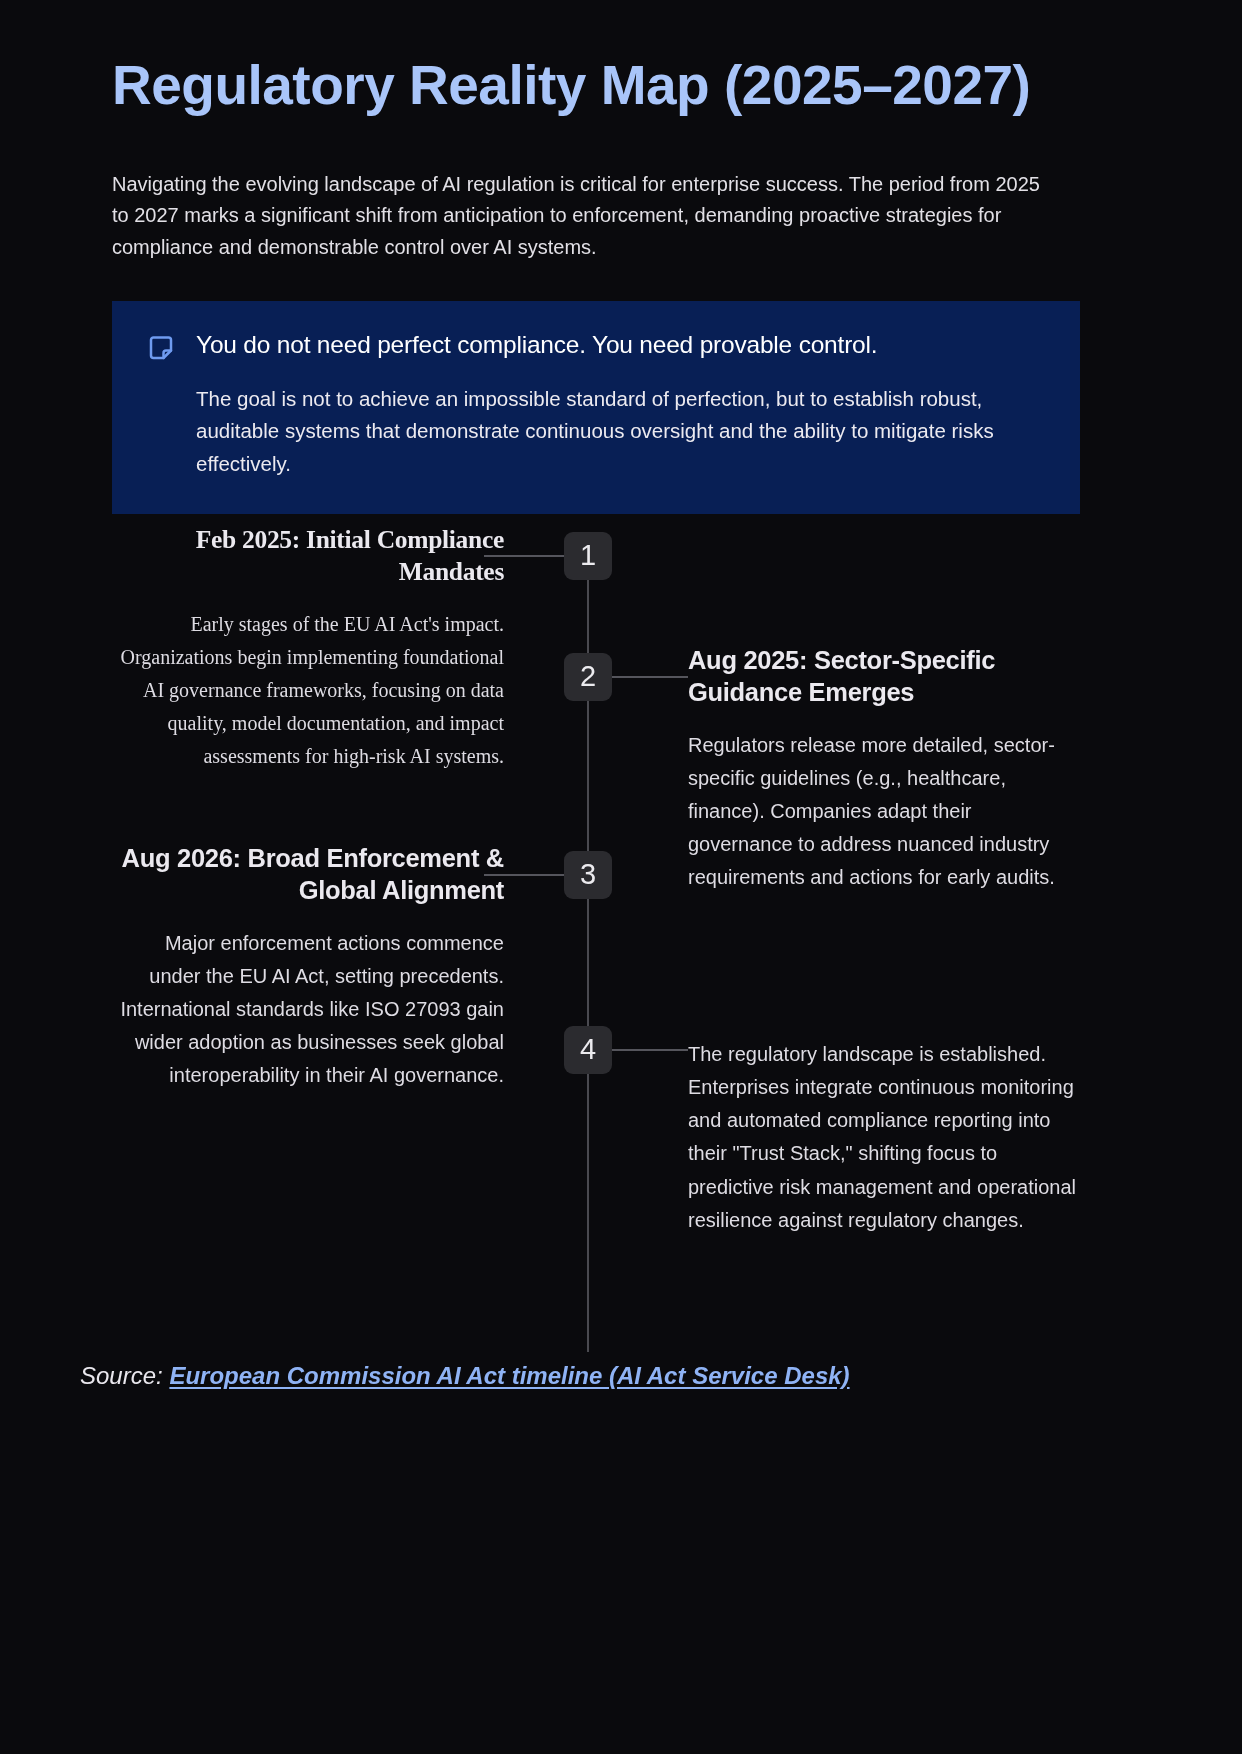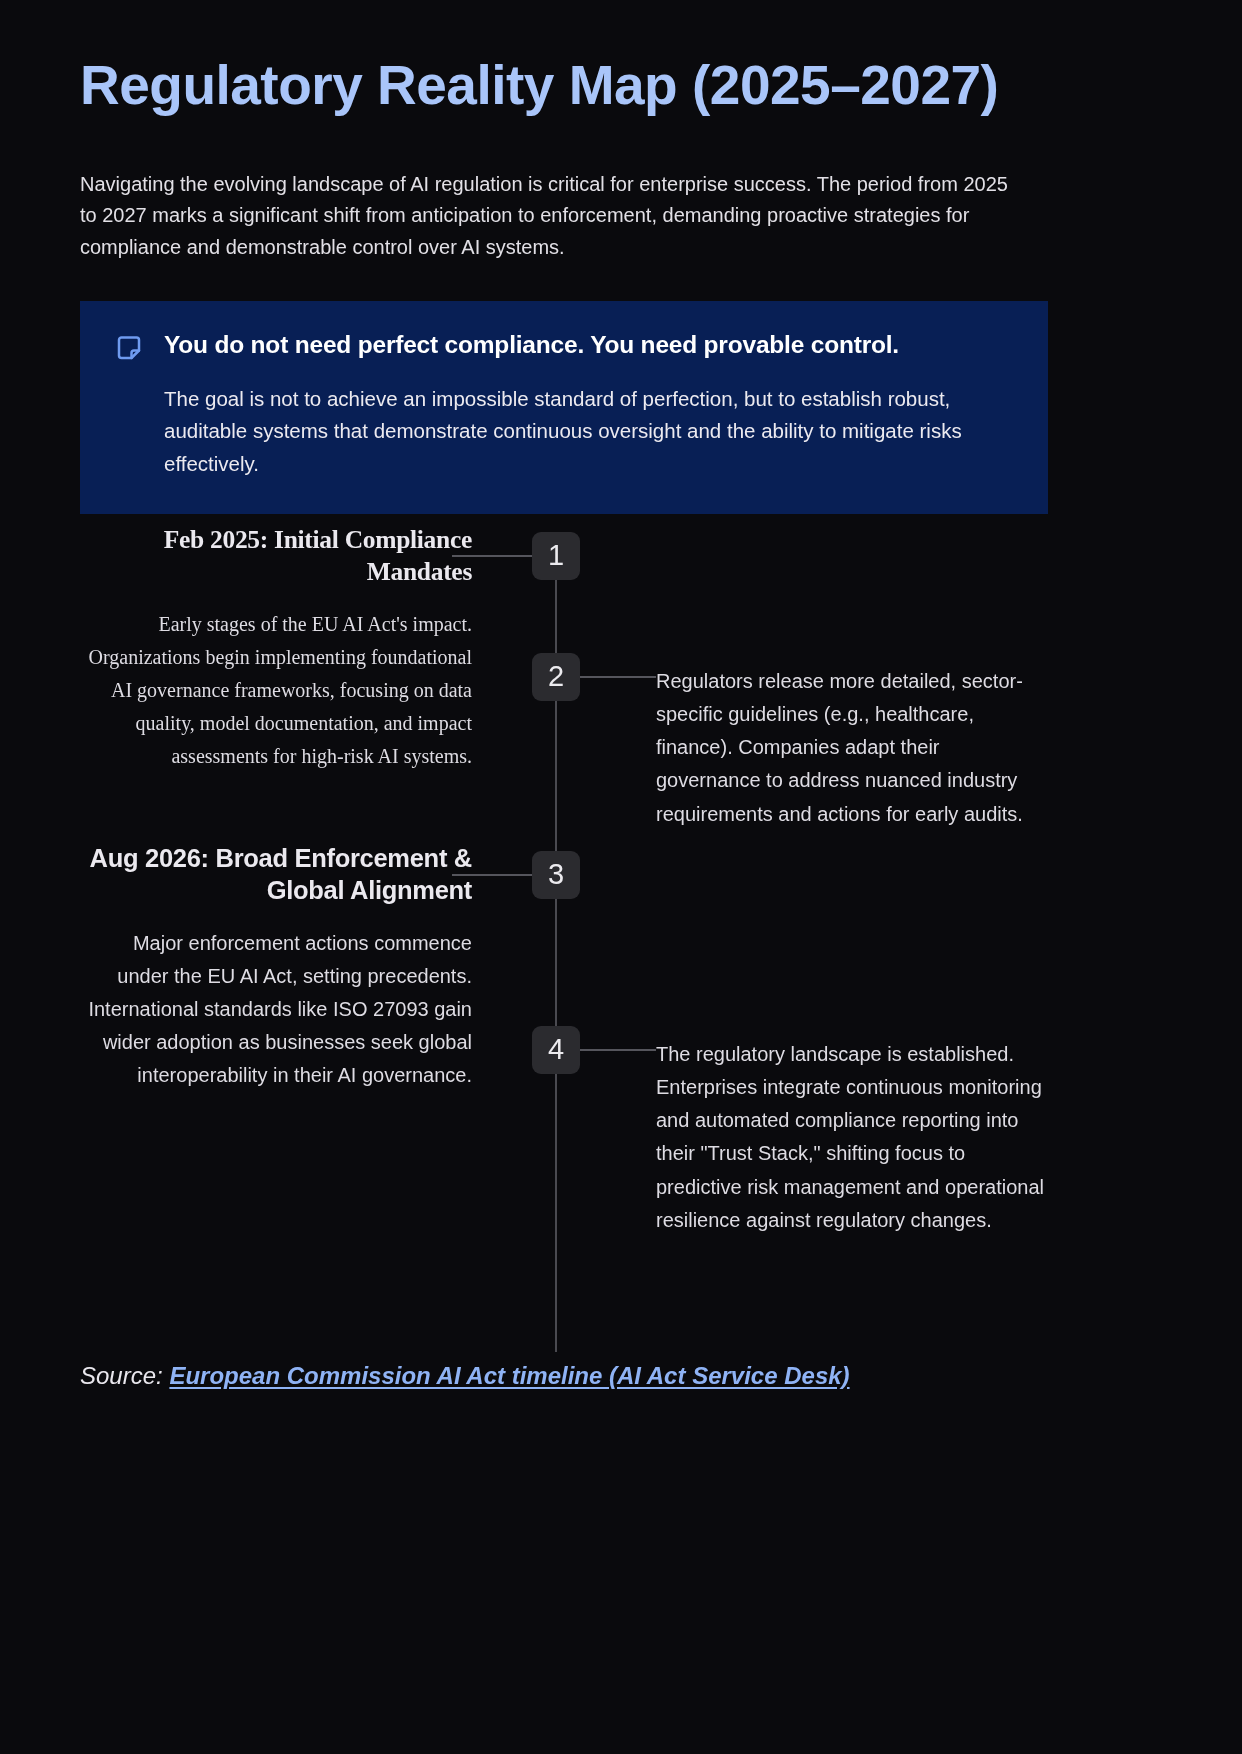--- a/index.html
+++ b/index.html
@@ -10,21 +10,21 @@
     background: #0a0a0d;
     font-family: "Liberation Sans", sans-serif;
     -webkit-font-smoothing: antialiased;
   }
 
   .page {
     position: relative;
     width: 1242px;
     height: 1754px;
     background: #0a0a0d;
-    padding: 0 80px;
+    padding: 0 112px;
     overflow: hidden;
   }
 
   
   .title {
     color: #a9c5f9;
     font-size: 55px;
     font-weight: 700;
     letter-spacing: -0.5px;
     line-height: 1.1;
@@ -56,21 +56,21 @@
   .callout-icon {
     flex: 0 0 auto;
     width: 30px;
     height: 30px;
     margin-top: 4px;
   }
   .callout-icon svg { display: block; }
   .callout-title {
     color: #ffffff;
     font-size: 24.5px;
-    font-weight: 700;
+    font-weight: 400;
     line-height: 1.3;
     letter-spacing: -0.2px;
   }
   .callout-body {
     color: #eceaf0;
     font-size: 20.5px;
     line-height: 1.57;
     margin-top: 20px;
     margin-left: 50px;
     max-width: 870px;
@@ -195,20 +195,21 @@
       <div class="side left" style="top:-8px;font-family:Liberation Serif, serif;">
         <div class="item-title">Feb 2025: Initial Compliance Mandates</div>
         <div class="item-body">Early stages of the EU AI Act's impact. Organizations begin implementing foundational AI governance frameworks, focusing on data quality, model documentation, and impact assessments for high-risk AI systems.</div>
       </div>
     </div>
 
     <div class="row" style="top:121px;">
       <div class="connector right"></div>
       <div class="badge" style="top:0px;">2</div>
       <div class="side right" style="top:-8px;">
+        <div class="item-title">Aug 2025: Sector-Specific Guidance Emerges</div>
         <div class="item-body">Regulators release more detailed, sector-specific guidelines (e.g., healthcare, finance). Companies adapt their governance to address nuanced industry requirements and actions for early audits.</div>
       </div>
     </div>
 
     <div class="row" style="top:319px;">
       <div class="connector left"></div>
       <div class="badge" style="top:0px;">3</div>
       <div class="side left" style="top:-8px;">
         <div class="item-title">Aug 2026: Broad Enforcement &amp; Global Alignment</div>
         <div class="item-body">Major enforcement actions commence under the EU AI Act, setting precedents. International standards like ISO 27093 gain wider adoption as businesses seek global interoperability in their AI governance.</div>

